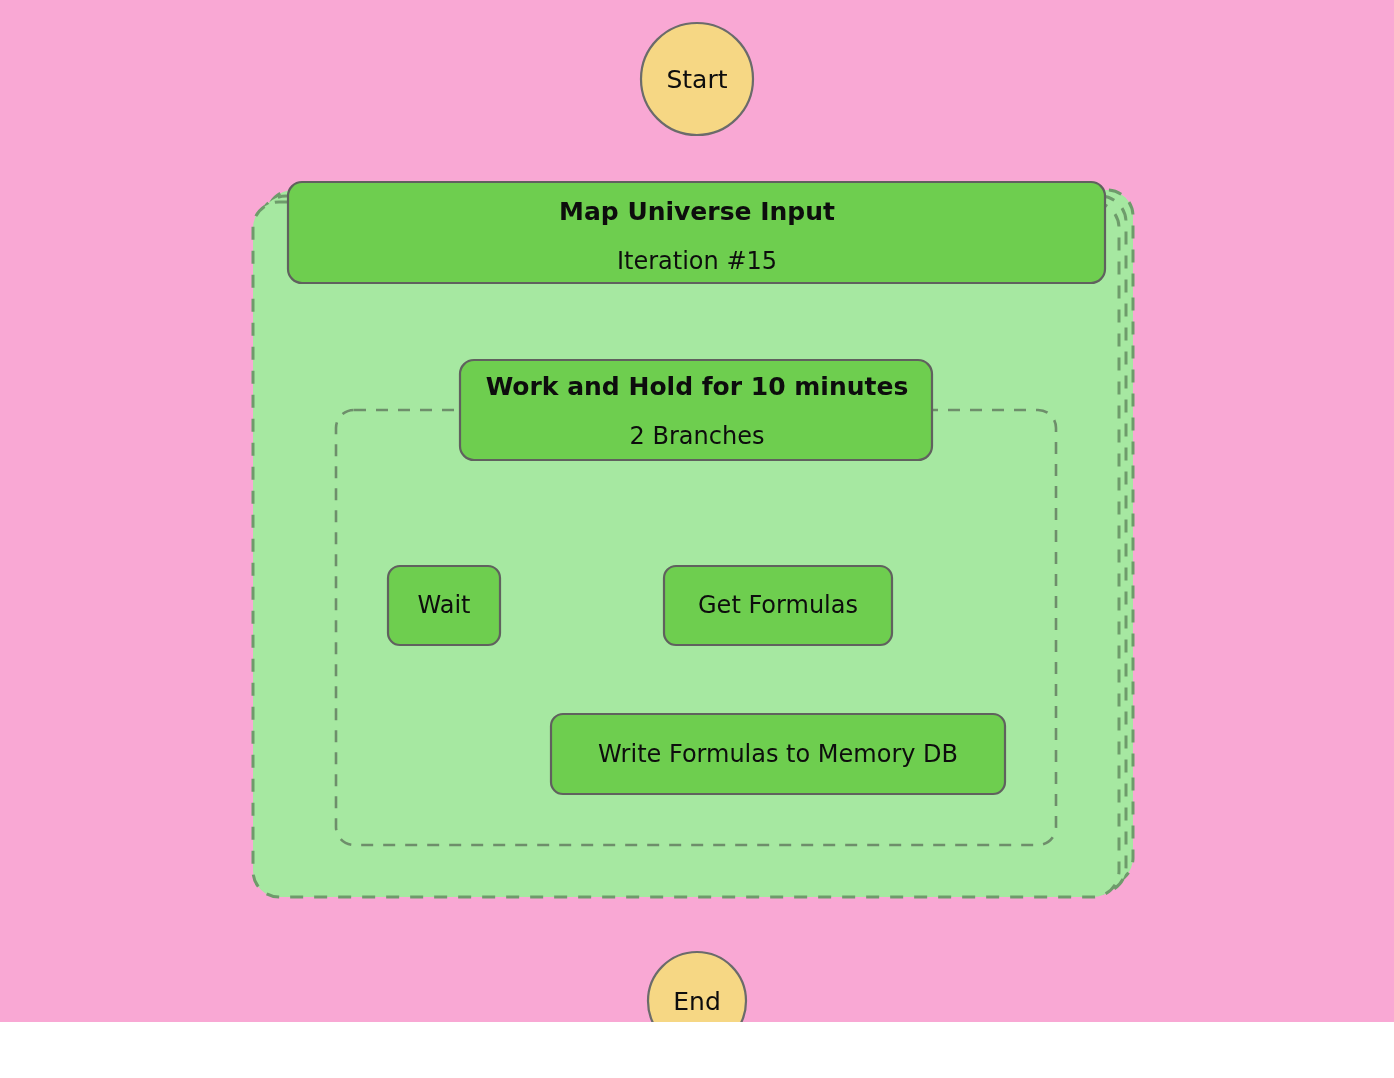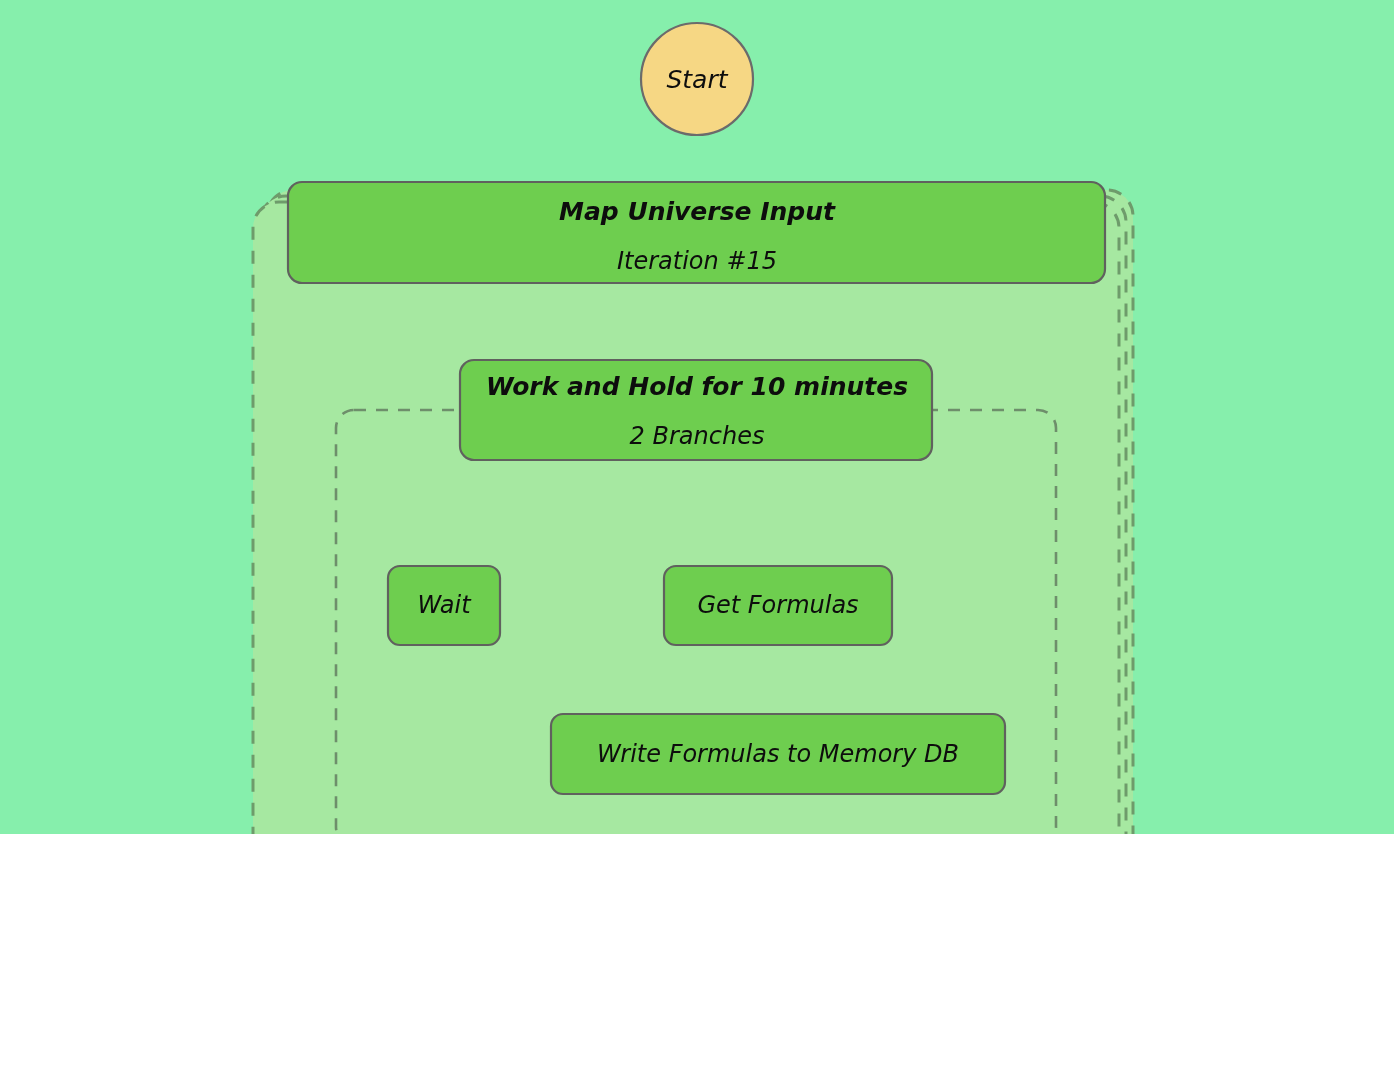--- a/index.html
+++ b/index.html
@@ -6,24 +6,23 @@
     margin: 0;
     padding: 0;
     background: #ffffff;
   }
   body {
     font-family: "DejaVu Sans", "Liberation Sans", sans-serif;
   }
   #canvas {
     position: relative;
     width: 1394px;
-    height: 834px;
-    background: #86efac;
+    height: 1022px;
+    background: #f9a8d4;
     overflow: hidden;
-    font-style: italic;
   }
   svg.layer {
     position: absolute;
     top: 0; left: 0;
     width: 1394px;
     height: 1078px;
     overflow: visible;
   }
   svg.edges { pointer-events: none; }
 

